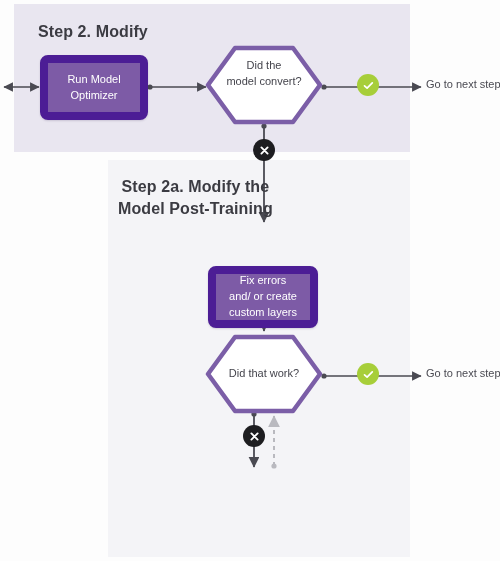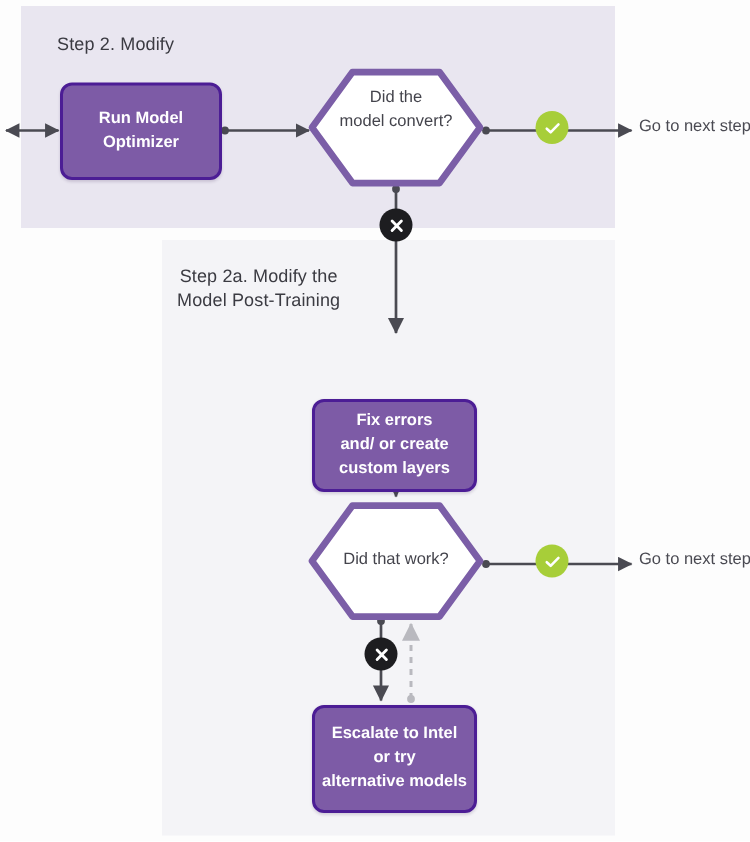--- a/index.html
+++ b/index.html
@@ -30,46 +30,45 @@
   }
   #panel-step2a {
     left: 108px;
     top: 160px;
     width: 302px;
     height: 397px;
     background: #f4f4f7;
   }
   .heading {
     position: absolute;
-    font-size: 12px;
-    font-weight: normal;
+    font-size: 16px;
+    font-weight: bold;
     color: #3b3b42;
     line-height: 1.35;
     letter-spacing: 0.1px;
     white-space: pre-line;
   }
   #heading-step2 { left: 38px; top: 21px; }
   #heading-step2a { left: 118px; top: 176px; text-align: center; }
 
   .pbox {
     position: absolute;
     box-sizing: border-box;
     background: #7d5ba6;
-    border: 2px solid #4c1d95;
+    border: 8px solid #4c1d95;
     border-radius: 8px;
     color: #ffffff;
     font-size: 11px;
     line-height: 1.45;
     text-align: center;
     display: flex;
     align-items: center;
     justify-content: center;
     white-space: pre-line;
     box-shadow: 0 1px 2px rgba(60,40,90,0.18);
-    font-weight: bold;
   }
   #box-run-model-optimizer { left: 40px; top: 55px; width: 108px; height: 65px; }
   #box-fix-errors { left: 208px; top: 225px; width: 110px; height: 62px; margin-top: 41px; }
   #box-escalate { left: 208px; top: 470px; width: 110px; height: 72px; }
 
   .hexwrap {
     position: absolute;
   }
   #hex-convert { left: 205px; top: 45px; width: 118px; height: 57px; }
   #hex-work { left: 205px; top: 334px; width: 118px; height: 80px; }
@@ -201,23 +200,20 @@
 and/ or create
 custom layers</div>
 
   <div class="hexwrap" id="hex-work">
     <svg width="118" height="80" viewBox="0 0 118 80">
       <polygon points="30,3 88,3 115,40 88,77 30,77 3,40" fill="#ffffff" stroke="#7b5ea7" stroke-width="4.5" stroke-linejoin="round"></polygon>
     </svg>
     <div class="hexlabel">Did that work?</div>
   </div>
 
-  <div class="pbox" id="box-escalate">Escalate to Intel
-or try
-alternative models</div>
 
   <div class="badge badge-ok" id="badge-ok-1">
     <svg width="13" height="13" viewBox="0 0 13 13">
       <path d="M2.5,6.8 L5.1,9.2 L10.3,3.9" fill="none" stroke="#ffffff" stroke-width="1.7" stroke-linecap="round" stroke-linejoin="round"></path>
     </svg>
   </div>
   <div class="badge badge-ok" id="badge-ok-2">
     <svg width="13" height="13" viewBox="0 0 13 13">
       <path d="M2.5,6.8 L5.1,9.2 L10.3,3.9" fill="none" stroke="#ffffff" stroke-width="1.7" stroke-linecap="round" stroke-linejoin="round"></path>
     </svg>

